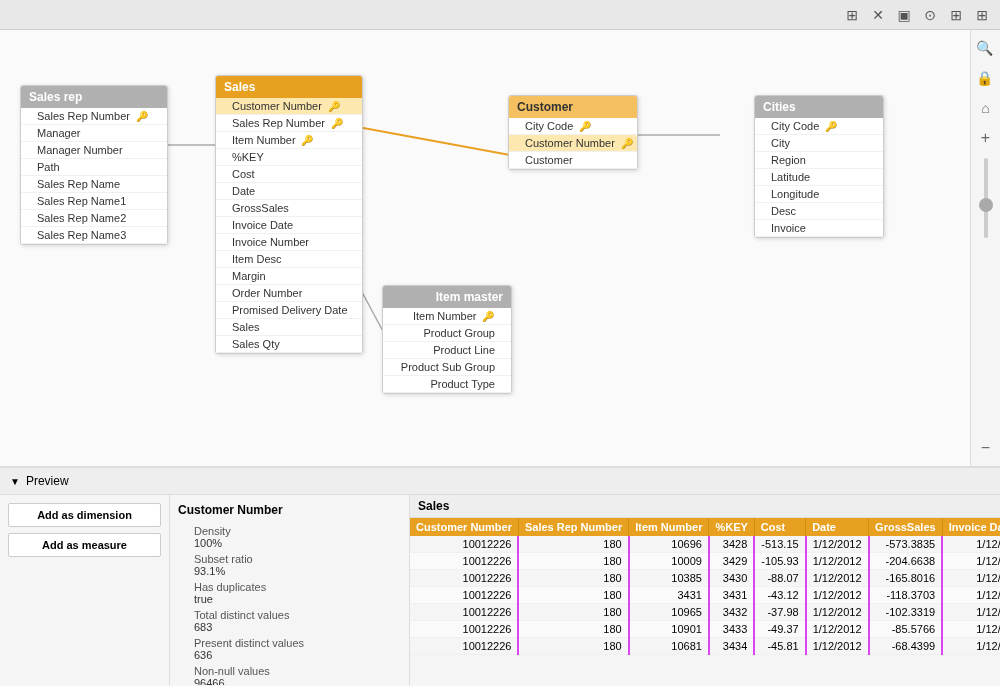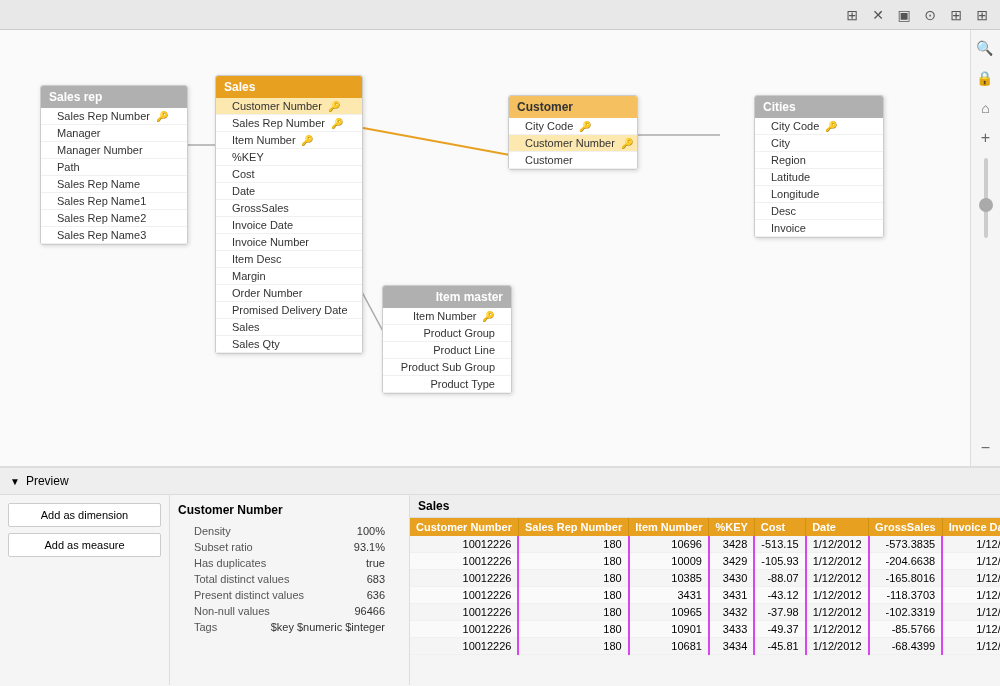--- a/index.html
+++ b/index.html
@@ -159,31 +159,33 @@
       gap: 6px;
     }
     .preview-btn {
       background: white;
       border: 1px solid #ccc;
       padding: 5px 20px;
       cursor: pointer;
       font-size: 11px;
       text-align: center;
       border-radius: 2px;
+      font-weight: bold;
     }
     .preview-middle {
       width: 240px;
       border-right: 1px solid #ddd;
       padding: 8px;
       font-size: 11px;
     }
     .preview-middle .stat-row {
       display: flex;
       justify-content: space-between;
       padding: 2px 16px;
+      flex-direction: column;
     }
     .stat-label { color: #555; }
     .stat-value { color: #333; font-weight: normal; }
     .preview-middle h4 {
       font-size: 12px;
       margin-bottom: 6px;
       font-weight: bold;
     }
     .preview-table-area {
       flex: 1;
@@ -243,21 +245,21 @@
 
       <line x1="148" y1="115" x2="215" y2="115" stroke="#aaa" stroke-width="1.5"></line>
 
       <line x1="347" y1="95" x2="510" y2="125" stroke="#e8a020" stroke-width="2"></line>
 
       <line x1="628" y1="105" x2="720" y2="105" stroke="#aaa" stroke-width="1.5"></line>
 
       <line x1="295" y1="137" x2="385" y2="305" stroke="#aaa" stroke-width="1.5"></line>
     </svg>
 
-    <div class="table-node" style="left: 20px; top: 55px; width: 148px; margin-left: 20px;">
+    <div class="table-node" style="left: 20px; top: 55px; width: 148px;">
       <div class="table-header gray">Sales rep</div>
       <div class="table-row">Sales Rep Number <span class="key-icon">🔑</span></div>
       <div class="table-row">Manager</div>
       <div class="table-row">Manager Number</div>
       <div class="table-row">Path</div>
       <div class="table-row">Sales Rep Name</div>
       <div class="table-row">Sales Rep Name1</div>
       <div class="table-row">Sales Rep Name2</div>
       <div class="table-row">Sales Rep Name3</div>
     </div>

